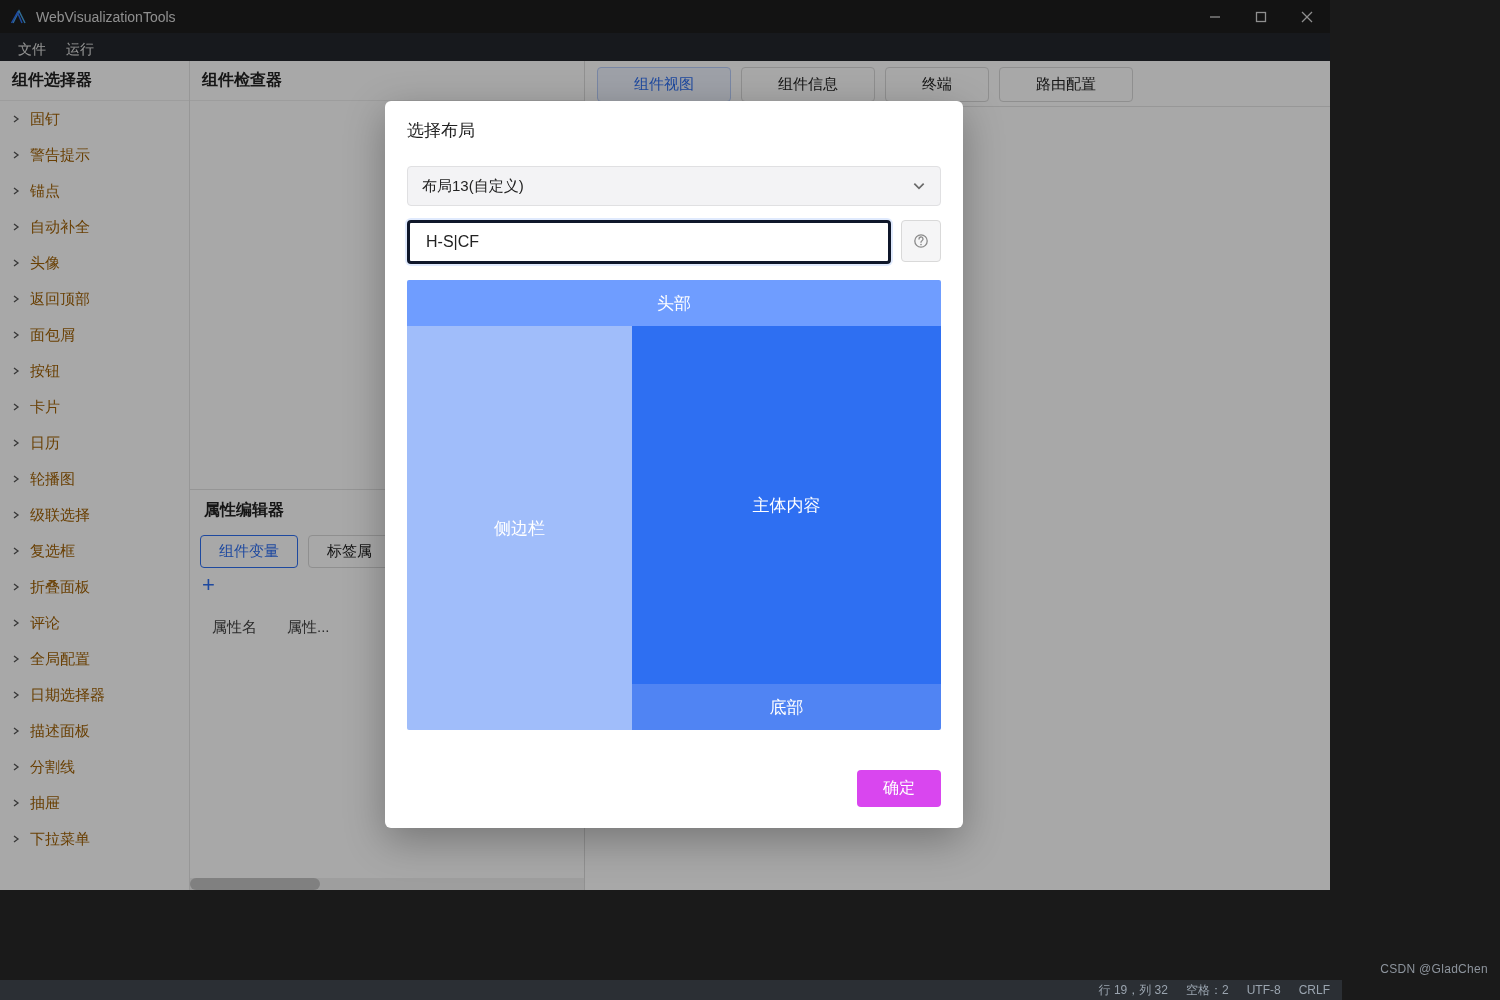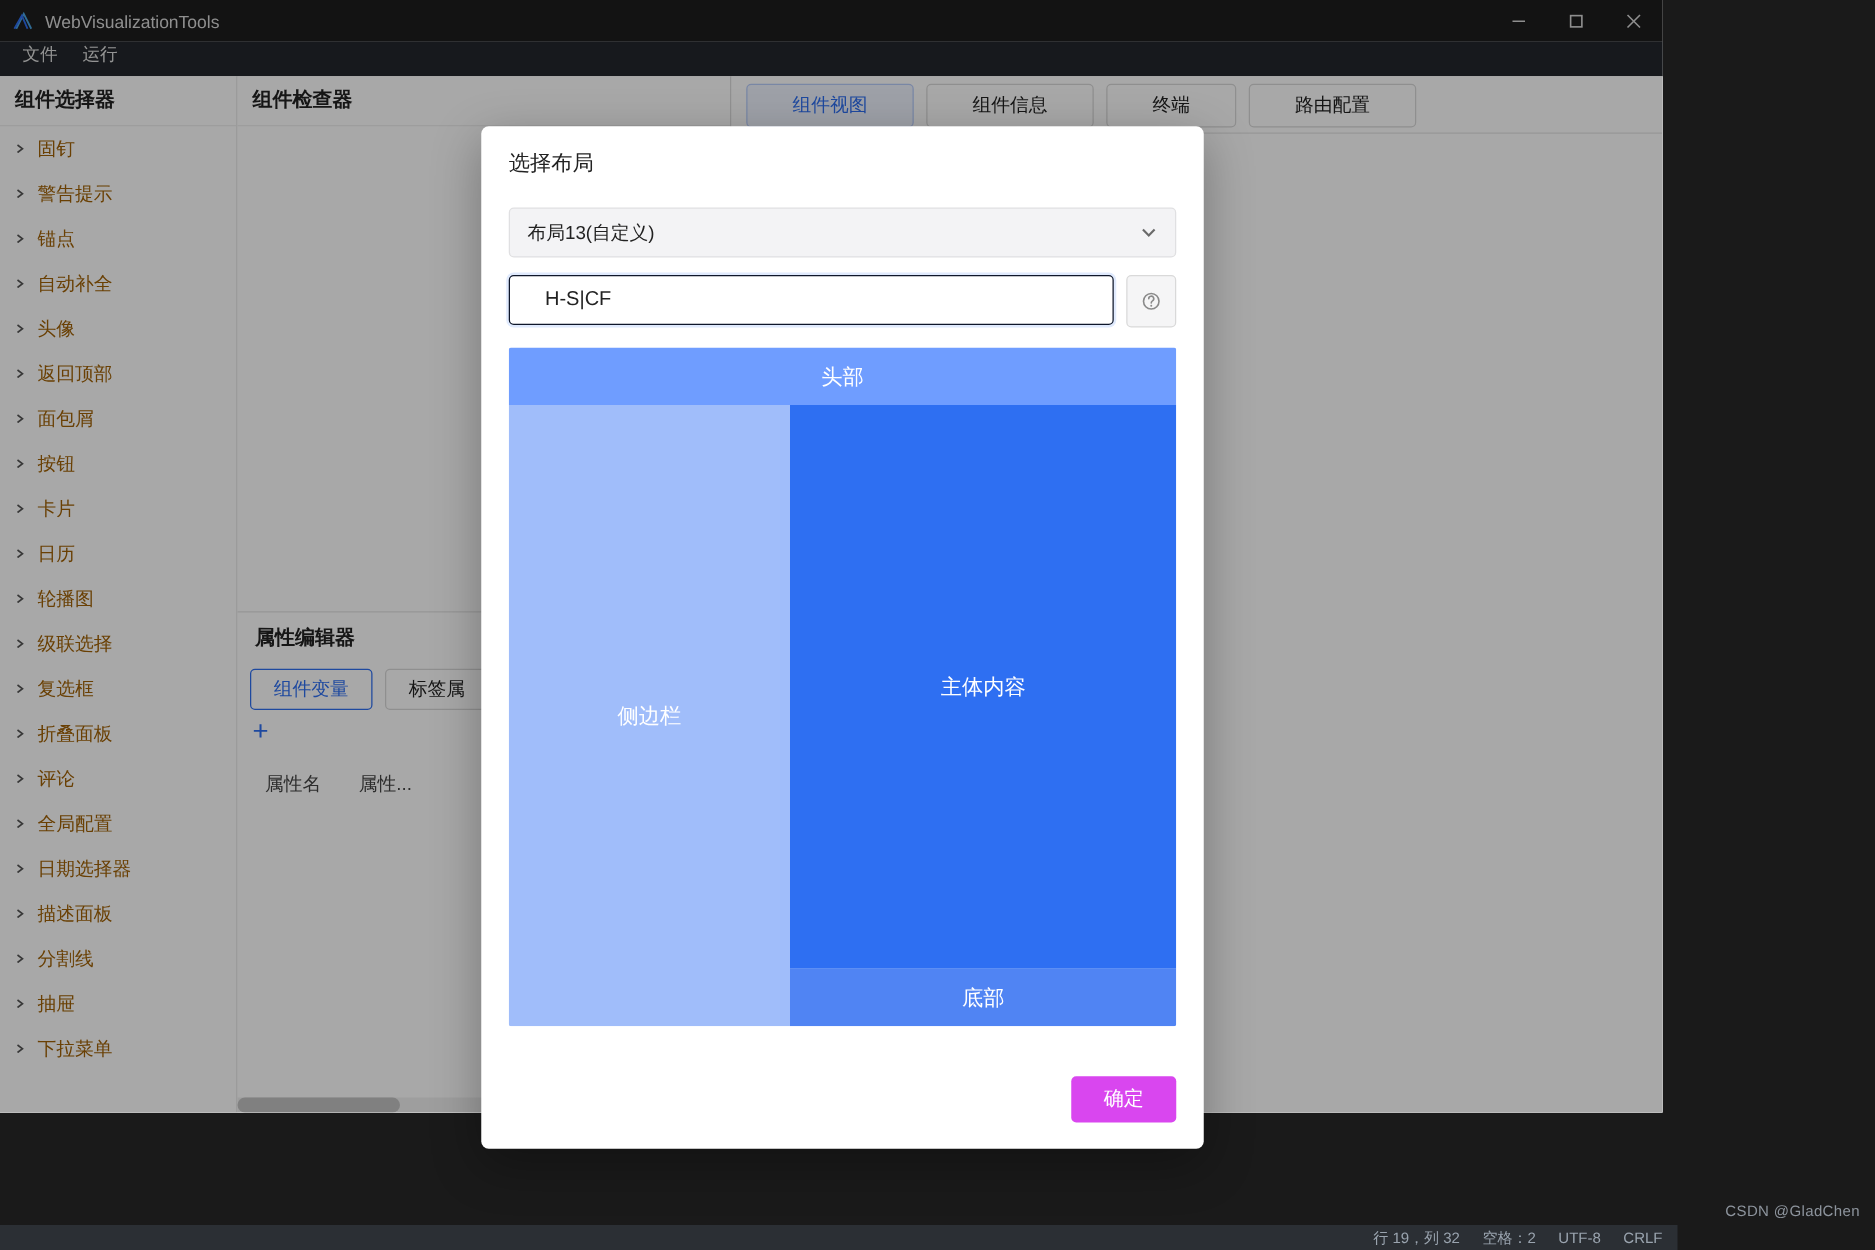--- a/index.html
+++ b/index.html
@@ -47,21 +47,21 @@
   .win-btn {
     width: 46px; height: 33px;
     display:flex; align-items:center; justify-content:center;
     color:#d9d9d9; cursor:pointer;
   }
   .win-btn svg { width:12px; height:12px; stroke:#d9d9d9; stroke-width:1.3; fill:none; }
   
   .menubar {
     height: 28px;
     background: #23272c;
-    display:flex; align-items:flex-start;
+    display:flex; align-items:flex-end;
     padding-left: 10px;
     color: #e0e0e0;
     font-size: 14px;
     gap: 4px;
   }
   .menubar .menu-item { padding: 2px 8px; cursor:pointer; }
   
   .main {
     flex: 1 1 auto;
     display:flex;
@@ -236,41 +236,41 @@
     cursor:pointer;
     justify-content:space-between;
   }
   .select-row .chev-down {
     width:14px; height:14px;
     color:#6a6a6a;
   }
   .input-row { display:flex; gap:10px; align-items:stretch; }
   .layout-input {
     flex:1 1 auto;
-    border:1px solid #0f172a;
+    border:3px solid #0f172a;
     border-radius:4px;
     height:38px;
     font-size:16px;
-    padding:0 28px;
+    padding:0 16px;
     outline:none;
     box-shadow:0 0 0 2px rgba(46,111,242,0.15);
     color:#222;
   }
   .help-btn {
     width:38px; height:40px;
     border:1px solid #d9d9d9;
     background:#f5f5f6;
     border-radius:4px;
     display:flex; align-items:center; justify-content:center;
     color:#777; font-size:16px;
     cursor:pointer;
   }
   
   .layout-preview {
-    height: 543px;
+    height: 450px;
     border-radius:2px;
     overflow:hidden;
     display:flex; flex-direction:column;
     margin-top:2px;
   }
   .lp-header {
     background:#6f9dff;
     color:#fff;
     height:46px;
     display:flex; align-items:center; justify-content:center;

